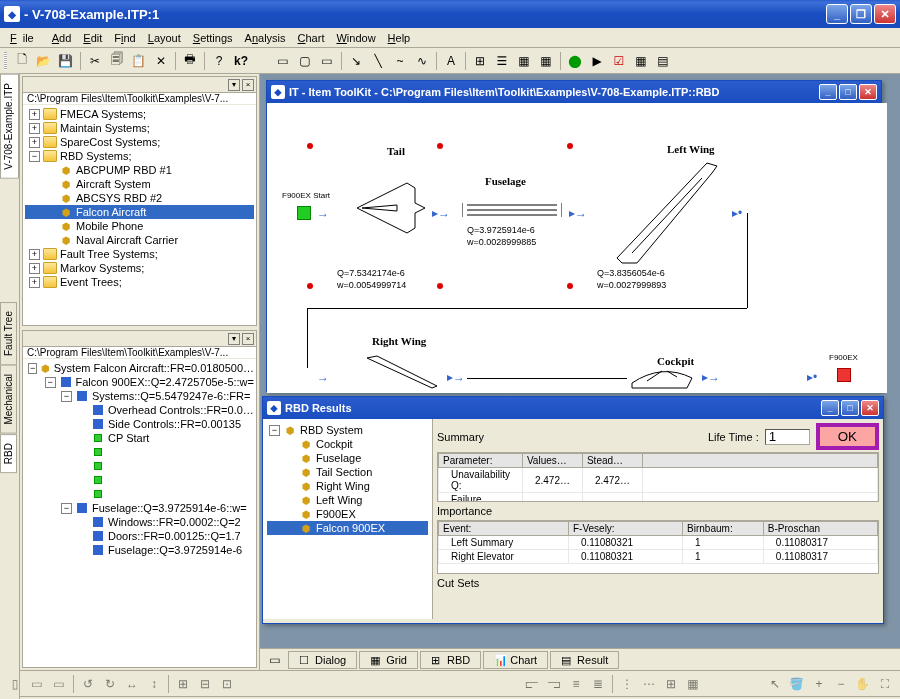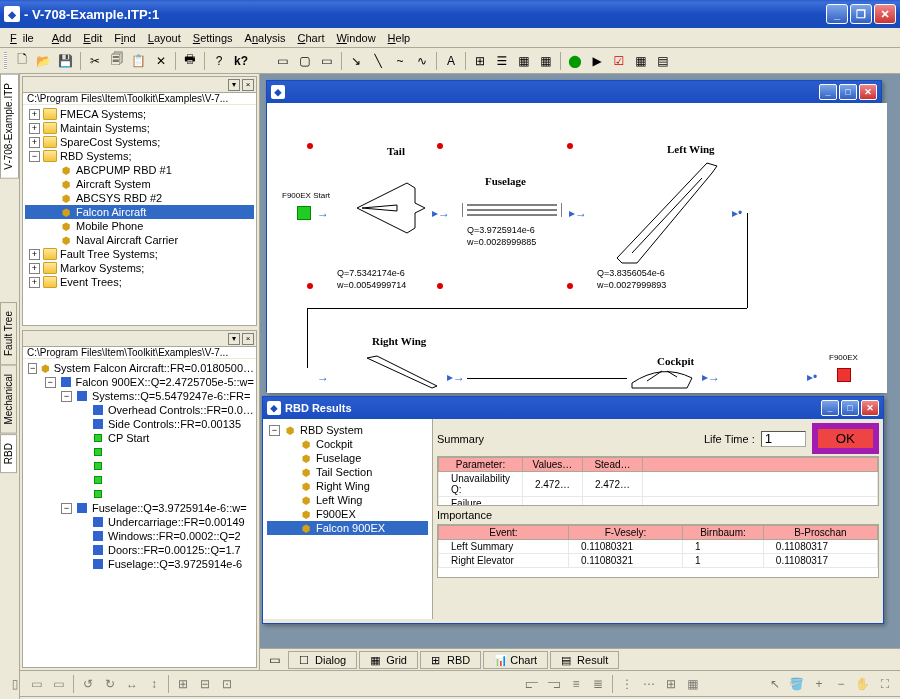--- a/index.html
+++ b/index.html
@@ -65,24 +65,24 @@
 .d-arrow { position: absolute; font-size: 12px; color: #3163ce; }
 .d-line { position: absolute; background: #000; }
 
 
 .rbd-body { display: flex; height: 200px; }
 .rbd-tree { width: 170px; border-right: 1px solid #aca899; background: #fff; padding: 4px; overflow: auto; }
 .rbd-right { flex: 1; padding: 4px; display: flex; flex-direction: column; gap: 2px; overflow: hidden; }
 .rbd-row { display: flex; align-items: center; gap: 6px; }
 .rbd-lbl { font-size: 11px; }
 .rbd-input { border: 1px inset #aca899; background: #fff; padding: 1px 3px; height: 16px; width: 45px; }
-.rbd-btn { border: 6px solid #a21caf; background: #ef4444; padding: 2px 18px; }
+.rbd-btn { border: 4px solid #a21caf; background: #fca5a5; padding: 2px 18px; }
 .rbd-grid { border: 1px solid #aca899; background: #fff; font-size: 10px; }
 .rbd-grid table { width: 100%; border-collapse: collapse; }
-.rbd-grid th { background: #fca5a5; border: 1px solid #aca899; padding: 1px 4px; text-align: center; font-weight: normal; }
+.rbd-grid th { background: #e5e5e5; border: 1px solid #aca899; padding: 1px 4px; text-align: left; font-weight: normal; }
 .rbd-grid td { border: 1px solid #e8e8e8; padding: 1px 12px; }
 .rbd-section { font-size: 11px; padding: 1px 0; }
 
 
 .bottom-tabs { position: absolute; bottom: 0; left: 0; right: 0; height: 22px; background: #ece9d8; border-top: 1px solid #aca899; display: flex; align-items: center; padding: 0 4px; gap: 2px; }
 .btab { border: 1px solid #aca899; background: #ece9d8; padding: 2px 10px; display: flex; align-items: center; gap: 4px; font-size: 11px; }
 .btab .ico { width: 12px; height: 12px; }
 
 
 .bottom-bar { height: 26px; background: #ece9d8; border-top: 1px solid #aca899; display: flex; align-items: center; padding: 0 4px; }
@@ -354,28 +354,20 @@
               <span class="blue-sq"></span>
             </span>
             <span>Fuselage::Q=3.9725914e-6::w=</span>
           </div>
           <div class="tree-node">
             <span class="tree-ind" style="width:52px"></span>
             <span style="width:14px;display:inline-block"></span>
             <span class="tree-icon">
               <span class="blue-sq"></span>
             </span>
-            <span>Undercarriage::FR=0.00149</span>
-          </div>
-          <div class="tree-node">
-            <span class="tree-ind" style="width:52px"></span>
-            <span style="width:14px;display:inline-block"></span>
-            <span class="tree-icon">
-              <span class="blue-sq"></span>
-            </span>
             <span>Windows::FR=0.0002::Q=2</span>
           </div>
           <div class="tree-node">
             <span class="tree-ind" style="width:52px"></span>
             <span style="width:14px;display:inline-block"></span>
             <span class="tree-icon">
               <span class="blue-sq"></span>
             </span>
             <span>Doors::FR=0.00125::Q=1.7</span>
           </div>
@@ -389,20 +381,21 @@
           </div>
         </div>
     </div>
   </div>
 
   <div class="right-col">
 
     <div class="mdi-win" style="left:6px;top:6px;width:616px;height:312px">
       <div class="mdi-title">
         <span class="t-icon">◆</span>
+        <span>IT - Item ToolKit - C:\Program Files\Item\Toolkit\Examples\V-708-Example.ITP::RBD</span>
         <span class="spacer"></span>
         <span class="wb">_</span>
         <span class="wb">□</span>
         <span class="wb close">✕</span>
       </div>
       <div class="mdi-body diagram">
 
         <div class="d-red" style="left:40px;top:40px"></div>
         <div class="d-red" style="left:170px;top:40px"></div>
         <div class="d-red" style="left:300px;top:40px"></div>
@@ -579,20 +572,21 @@
                   </tr>
                   <tr>
                     <td>Right Elevator</td>
                     <td>0.11080321</td>
                     <td>1</td>
                     <td>0.11080317</td>
                   </tr>
                 </tbody>
             </table>
           </div>
+          <div class="rbd-section">Cut Sets</div>
         </div>
       </div>
     </div>
 
     <div class="bottom-tabs">
       <span class="tb-btn">▭</span>
       <div class="btab">
           <span class="ico">☐</span>
           <span>Dialog</span>
         </div>

